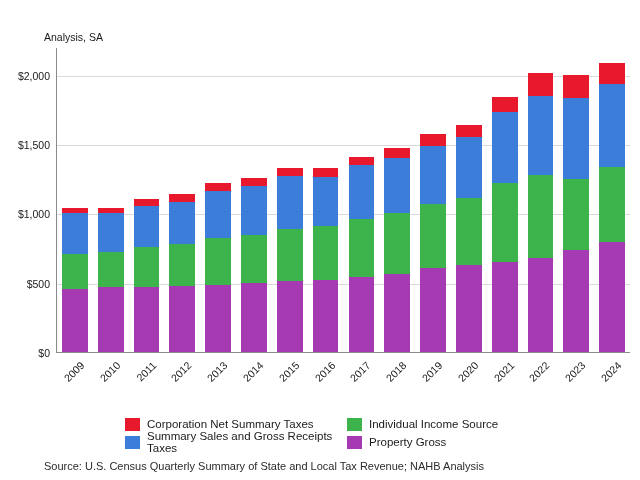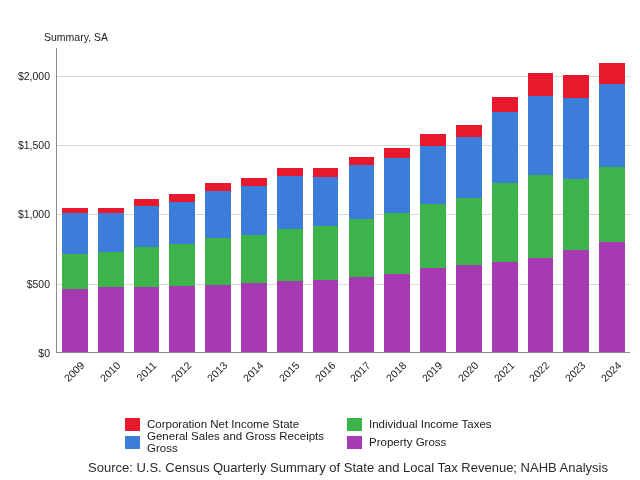--- a/index.html
+++ b/index.html
@@ -107,31 +107,30 @@
   }
   .legend-swatch {
     width: 15px;
     height: 13px;
     flex: 0 0 auto;
   }
   #source-note {
     position: absolute;
     left: 44px;
     top: 460px;
-    font-size: 13px;
+    font-size: 11px;
     color: #2b2b2b;
-    margin-left: 44px;
   }
 </style>
 </head>
 <body>
 
 <div id="chart-root">
 
-  <div id="y-axis-label">Summary, SA</div>
+  <div id="y-axis-label">Analysis, SA</div>
 
   <div id="plot">
     <div id="gridlines">
         <div class="gridline" style="top: 235.682px;"></div>
         <div class="gridline" style="top: 166.364px;"></div>
         <div class="gridline" style="top: 97.0455px;"></div>
         <div class="gridline" style="top: 27.7273px;"></div>
       </div>
     <div id="bars">
         <div class="bar-group" style="left: 5.01375px; width: 25.785px;">
@@ -255,29 +254,29 @@
       <div class="xtick-label" style="left: 437.844px; top: 359px; width: 34px;">2020</div>
       <div class="xtick-label" style="left: 473.656px; top: 359px; width: 34px;">2021</div>
       <div class="xtick-label" style="left: 509.469px; top: 359px; width: 34px;">2022</div>
       <div class="xtick-label" style="left: 545.281px; top: 359px; width: 34px;">2023</div>
       <div class="xtick-label" style="left: 581.094px; top: 359px; width: 34px;">2024</div>
     </div>
 
   <div id="legend">
       <div class="legend-item">
         <span class="legend-swatch" style="background: rgb(232, 25, 44);"></span>
-        <span>Corporation Net Income State</span>
+        <span>Corporation Net Summary Taxes</span>
       </div>
       <div class="legend-item">
         <span class="legend-swatch" style="background: rgb(60, 180, 75);"></span>
-        <span>Individual Income Taxes</span>
+        <span>Individual Income Source</span>
       </div>
       <div class="legend-item">
         <span class="legend-swatch" style="background: rgb(59, 125, 216);"></span>
-        <span>General Sales and Gross Receipts Gross</span>
+        <span>Summary Sales and Gross Receipts Taxes</span>
       </div>
       <div class="legend-item">
         <span class="legend-swatch" style="background: rgb(166, 58, 178);"></span>
         <span>Property Gross</span>
       </div>
     </div>
 
   <div id="source-note">Source: U.S. Census Quarterly Summary of State and Local Tax Revenue; NAHB Analysis</div>
 </div>
 

